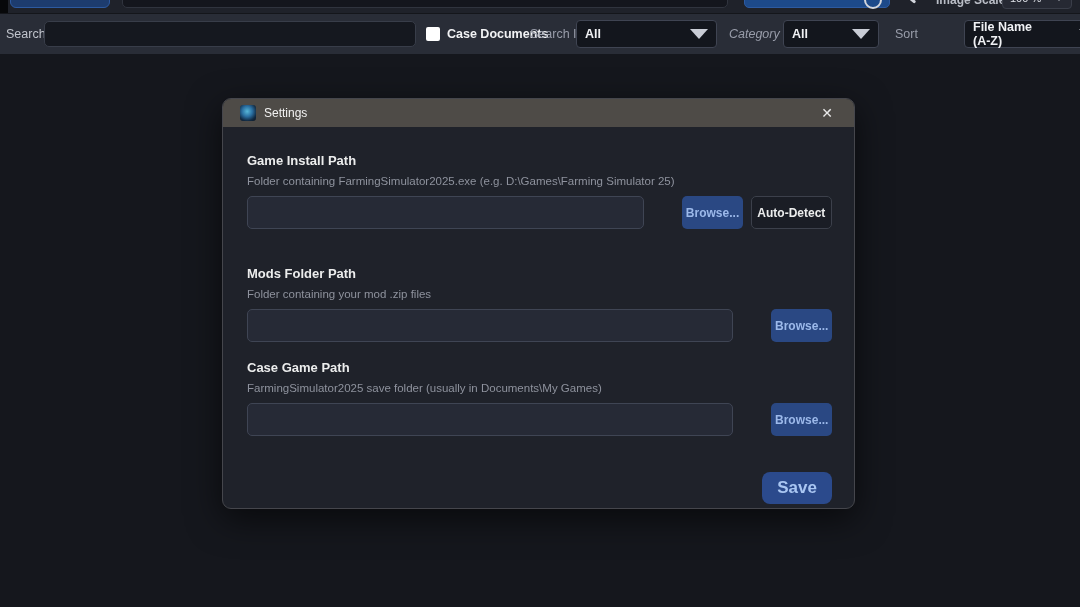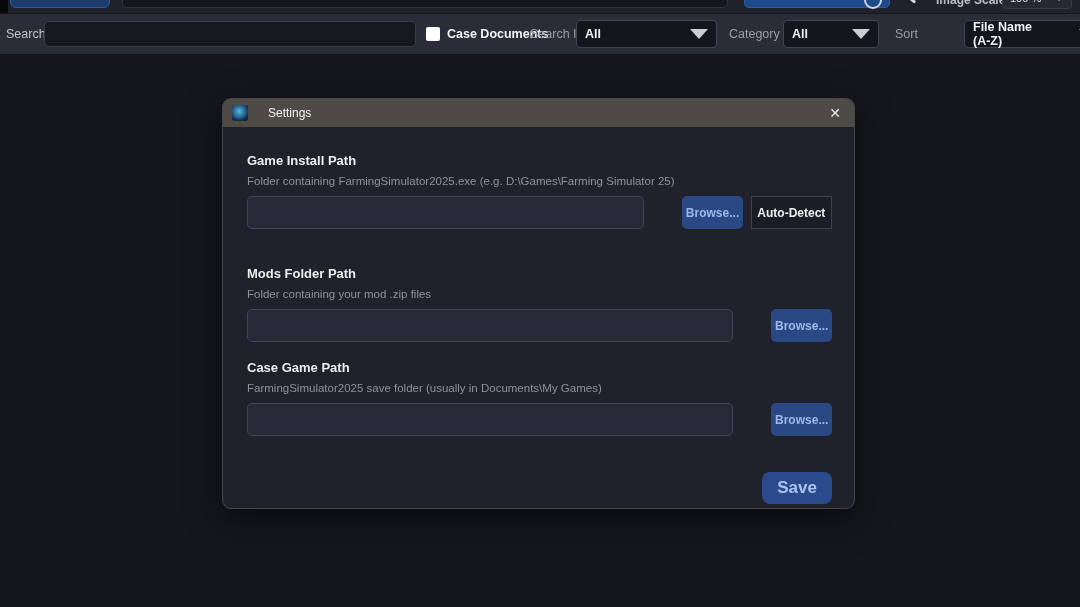--- a/index.html
+++ b/index.html
@@ -55,21 +55,21 @@
   }
 
   
   .searchbar {
     position:absolute; left:0; top:13px; width:100%; height:41px;
     background:#292d37; border-top:1px solid #14161b;
   }
   .searchbar .lbl { position:absolute; top:0; line-height:40px; font-size:12.5px; color:#c0c4cc; white-space:nowrap; }
   .lbl-search   { left:6px; }
   .lbl-searchin { left:530px; color:#999daa !important; }
-  .lbl-category { left:729px; color:#999daa !important; }
+  .lbl-category { left:729px; color:#999daa !important;font-style:italic; }
   .lbl-sort     { left:895px; color:#999daa !important; }
   .input-search {
     position:absolute; left:44px; top:7px; width:372px; height:26px;
     background:#15181f; border:1px solid #383d49; border-radius:5px;
     color:#dde0e6; font-size:12px; padding:0 8px;
   }
   .checkbox-case {
     position:absolute; left:426px; top:13px; width:14px; height:14px;
     background:#ffffff; border-radius:2px;
   }
@@ -90,21 +90,21 @@
 
   
   .main { position:absolute; left:0; top:54px; width:100%; bottom:0; background:#15171d; }
   .dialog {
     position:absolute; left:222px; top:44px; width:633px; height:411px;
     background:#1f222a; border:1px solid #45464c; border-radius:9px;
     overflow:hidden; box-shadow:0 10px 34px rgba(0,0,0,0.6);
   }
   .dialog-titlebar {
     height:28px; background:#4e4b47; display:flex; align-items:center;
-    padding:0 9px; gap:20px;
+    padding:0 17px; gap:8px;
   }
   .app-icon {
     width:16px; height:16px; border-radius:3px;
     background:radial-gradient(circle at 45% 40%, #57b7d8 0%, #2a6ea0 40%, #122b44 72%, #0a121c 100%);
   }
   .dialog-title { font-size:12px; color:#f2f2f2; flex:1; }
   .dialog-close { width:20px; text-align:center; font-size:14px; color:#e9e9e9; }
 
   .dialog-body { padding:26px 22px 0 24px; }
   .sec-heading { font-size:13px; font-weight:bold; color:#eceded; }
@@ -116,21 +116,21 @@
   }
   .w-game { width:420px; }
   .w-wide { width:513px; }
   .btn-browse {
     height:33px; width:64px; background:#2a4883; border:none; border-radius:5px;
     color:#9cb9ea; font-weight:bold; font-size:12px;
     font-family:"Liberation Sans", sans-serif;
     margin-left:30px;
   }
   .btn-autodetect {
-    height:33px; width:86px; background:#1a1d25; border:1px solid #3c404b; border-radius:0;
+    height:33px; width:86px; background:#1a1d25; border:1px solid #3c404b; border-radius:5px;
     color:#eceded; font-weight:bold; font-size:12px;
     font-family:"Liberation Sans", sans-serif;
   }
   .sec-mods { margin-top:37px; }
   .sec-save { margin-top:18px; }
   .save-row { margin-top:36px; display:flex; justify-content:flex-end; }
   .btn-save {
     height:32px; width:70px; background:#2b4a8c; border:none; border-radius:8px;
     color:#a9c6f2; font-weight:bold; font-size:17px;
     font-family:"Liberation Sans", sans-serif;

